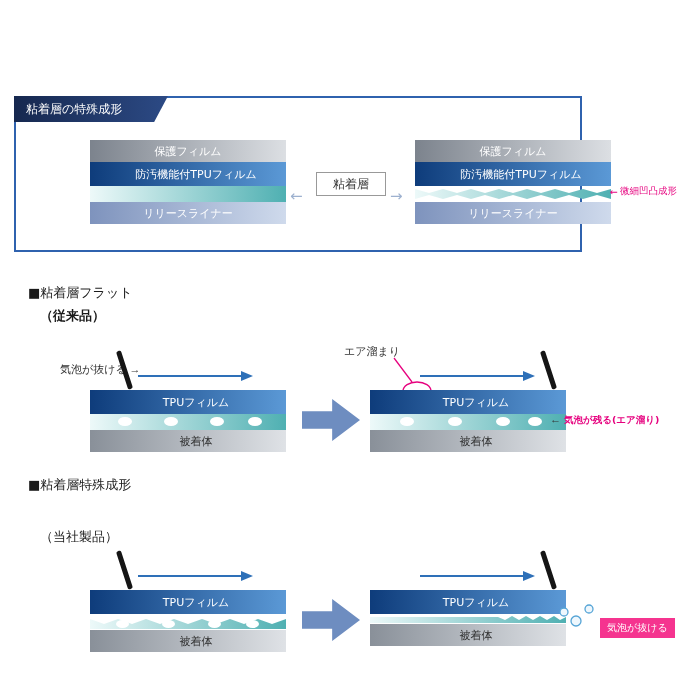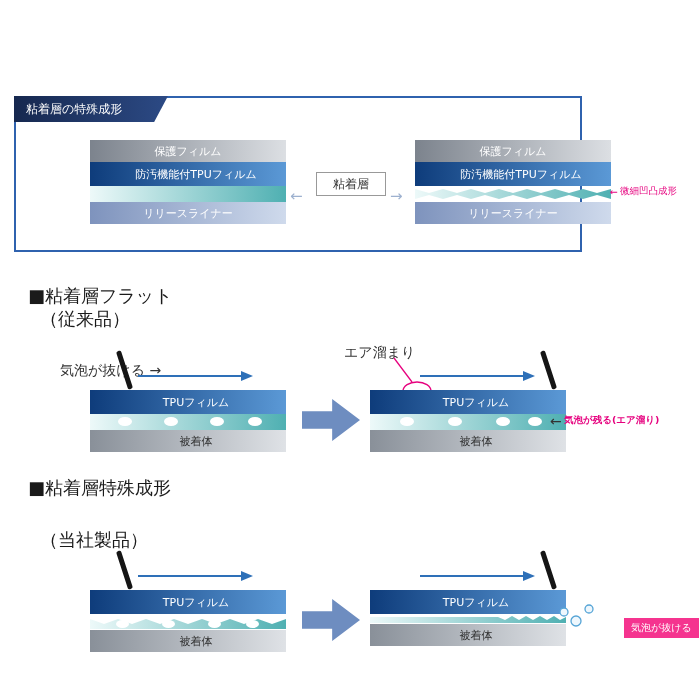--- a/index.html
+++ b/index.html
@@ -31,31 +31,31 @@
   .grad-teal{background:linear-gradient(90deg,#edf9f9,#4fb0b2);}
   .grad-release{background:linear-gradient(90deg,#7e93bd,#cfdaec);}
   .grad-sub{background:linear-gradient(90deg,#899099,#dfe2e6);color:#2f2f2f;padding-left:16px;}
 
   .center-arrow{color:#9db1cf;font-size:15px;line-height:18px;}
   .adhesive-label-box{width:68px;height:22px;border:1px solid #999;background:#fff;
     display:flex;align-items:center;justify-content:center;font-size:12px;color:#333;}
   .magenta{color:#e6007e;}
   .annotation{font-size:9.5px;display:flex;align-items:center;gap:2px;white-space:nowrap;}
 
-  .section-heading{font-size:18px;color:#1a1a1a;}
-  .small-label{font-size:14px;color:#333;white-space:nowrap;}
+  .section-heading{font-size:13px;color:#1a1a1a;}
+  .small-label{font-size:11px;color:#333;white-space:nowrap;font-family:Liberation Serif, serif;}
 
   .squeegee{width:5px;height:40px;background:#151515;border-radius:2px;transform:rotate(-18deg);}
   .block-arrow{width:58px;height:44px;background:#6e8dc0;
     clip-path:polygon(0% 30%,52% 30%,52% 2%,100% 50%,52% 98%,52% 70%,0% 70%);}
 
   .bubble{position:absolute;top:3px;width:14px;height:9px;border-radius:50%;background:#fff;}
   .bubble-wavy{top:6px;width:13px;height:8px;}
 
-  .escape-badge{background:#f5348f;color:#fff;font-size:10px;padding:3px 7px;white-space:nowrap;margin-left:24px;}
+  .escape-badge{background:#f5348f;color:#fff;font-size:10px;padding:3px 7px;white-space:nowrap;}
   .wavy-wrap{position:relative;width:100%;}
   .wavy-wrap svg{display:block;}
 </style>
 </head>
 <body>
 
 <div class="canvas">
 
 
   <div class="abs top-box">
@@ -89,21 +89,21 @@
       <div class="layer h22 grad-release">リリースライナー</div>
     </div>
 
     <div class="abs annotation magenta" style="left:594px;top:87px;">
       <span>←</span>
       <span>微細凹凸成形</span>
     </div>
   </div>
 
   <div class="abs section-heading" style="left:28px;top:284px;">■粘着層フラット</div>
-  <div class="abs section-heading" style="left:40px;top:307px;">（従来品）</div>
+  <div class="abs section-heading" style="left:40px;top:307px;font-weight:bold;">（従来品）</div>
 
   <div class="abs small-label" style="left:60px;top:362px;">気泡が抜ける →</div>
   <div class="abs squeegee" style="left:122px;top:350px;"></div>
   <svg class="abs" style="left:138px;top:370px;" width="115" height="12">
     <line x1="0" y1="6" x2="103" y2="6" stroke="#2e70b8" stroke-width="2"></line>
     <polygon points="103,1 115,6 103,11" fill="#2e70b8"></polygon>
   </svg>
   <div class="abs stack" style="left:90px;top:390px;">
     <div class="layer h24 grad-blue">TPUフィルム</div>
     <div class="layer h16 grad-teal">

